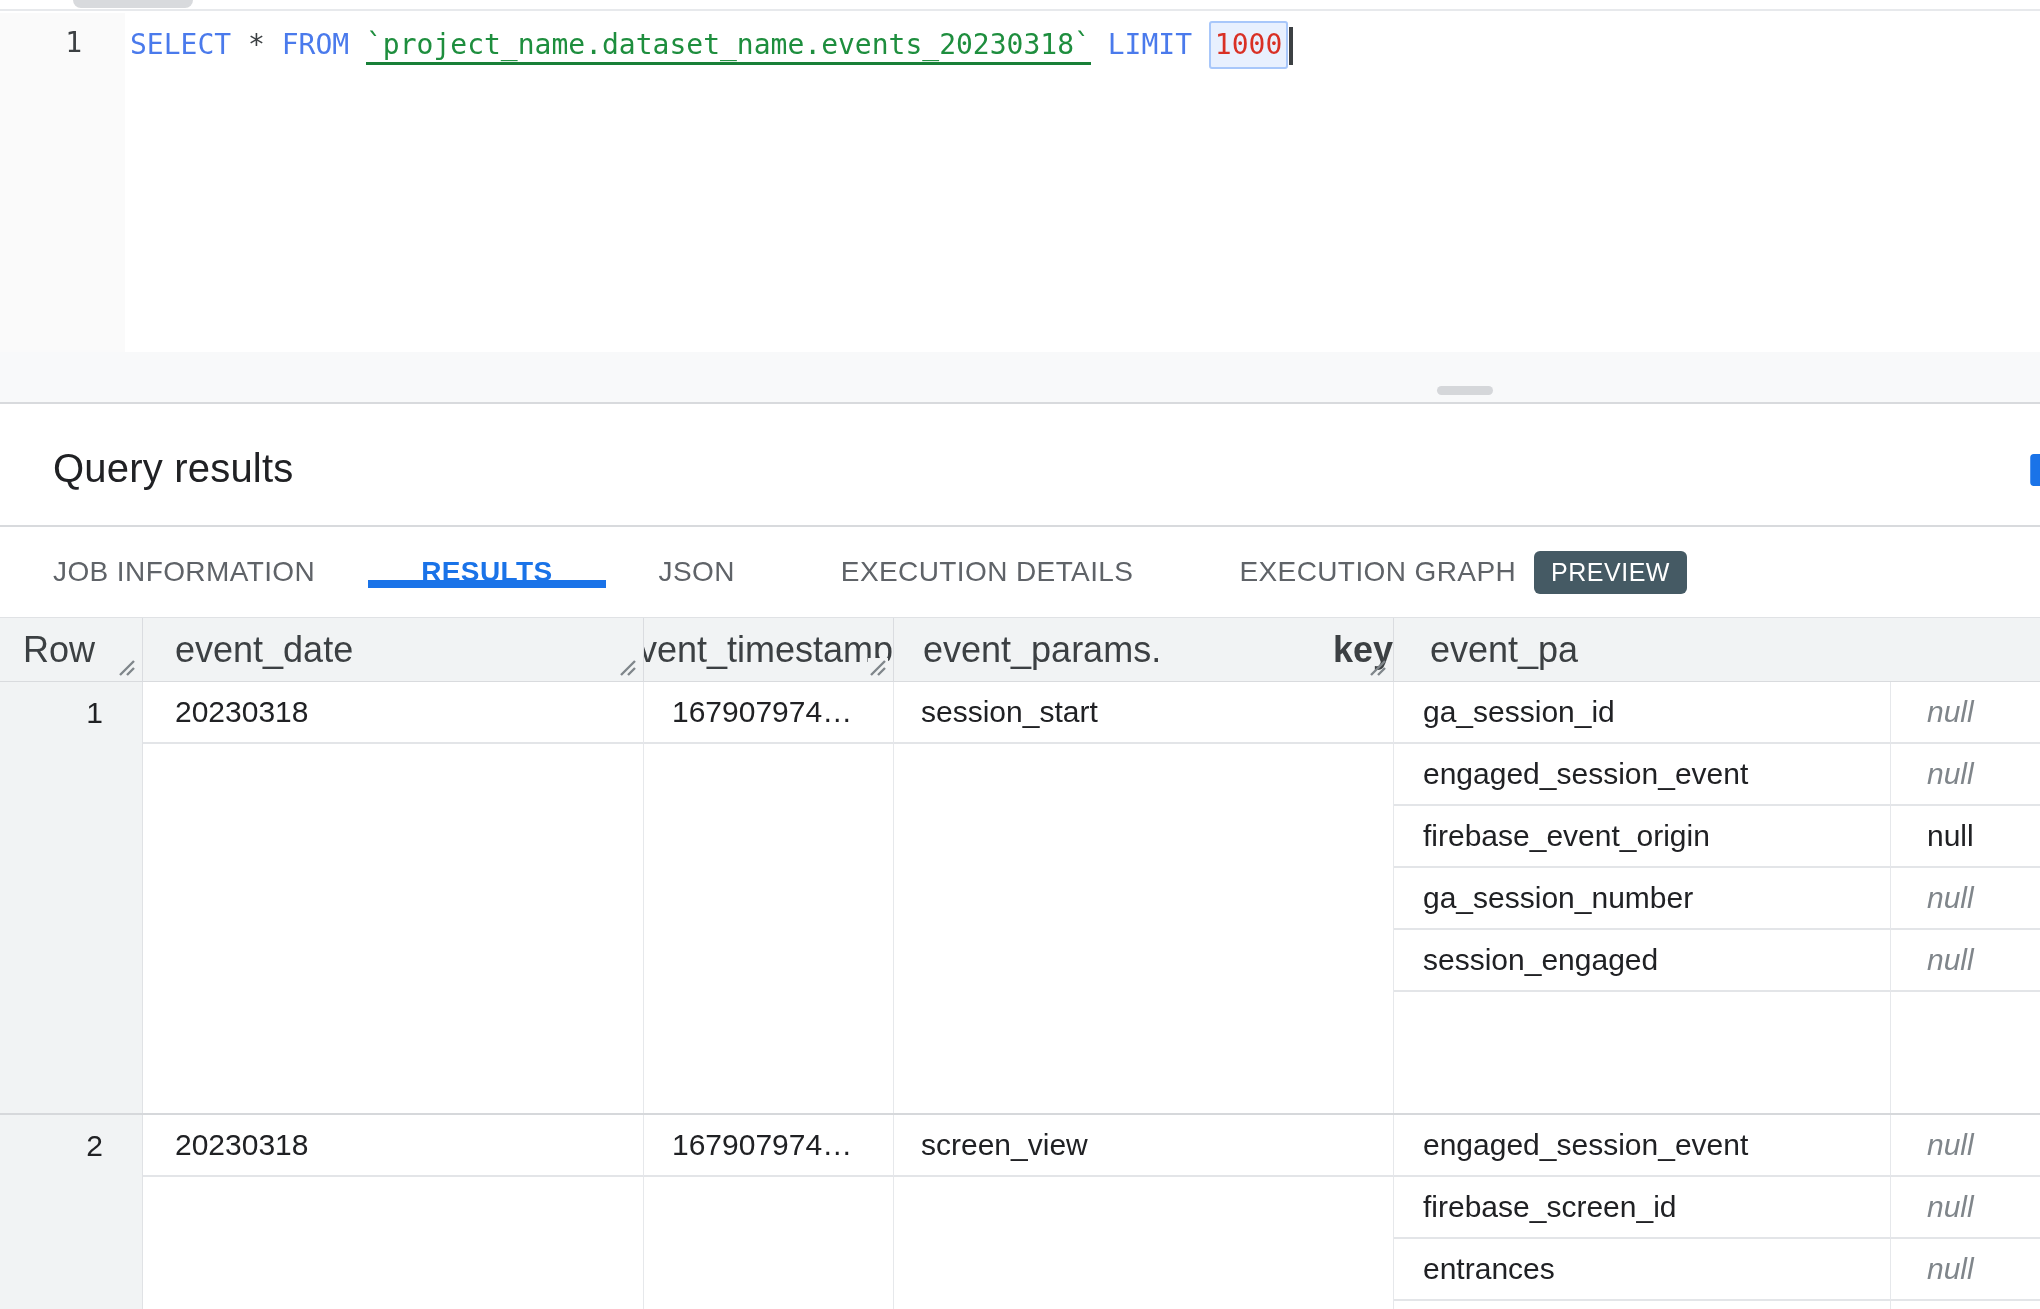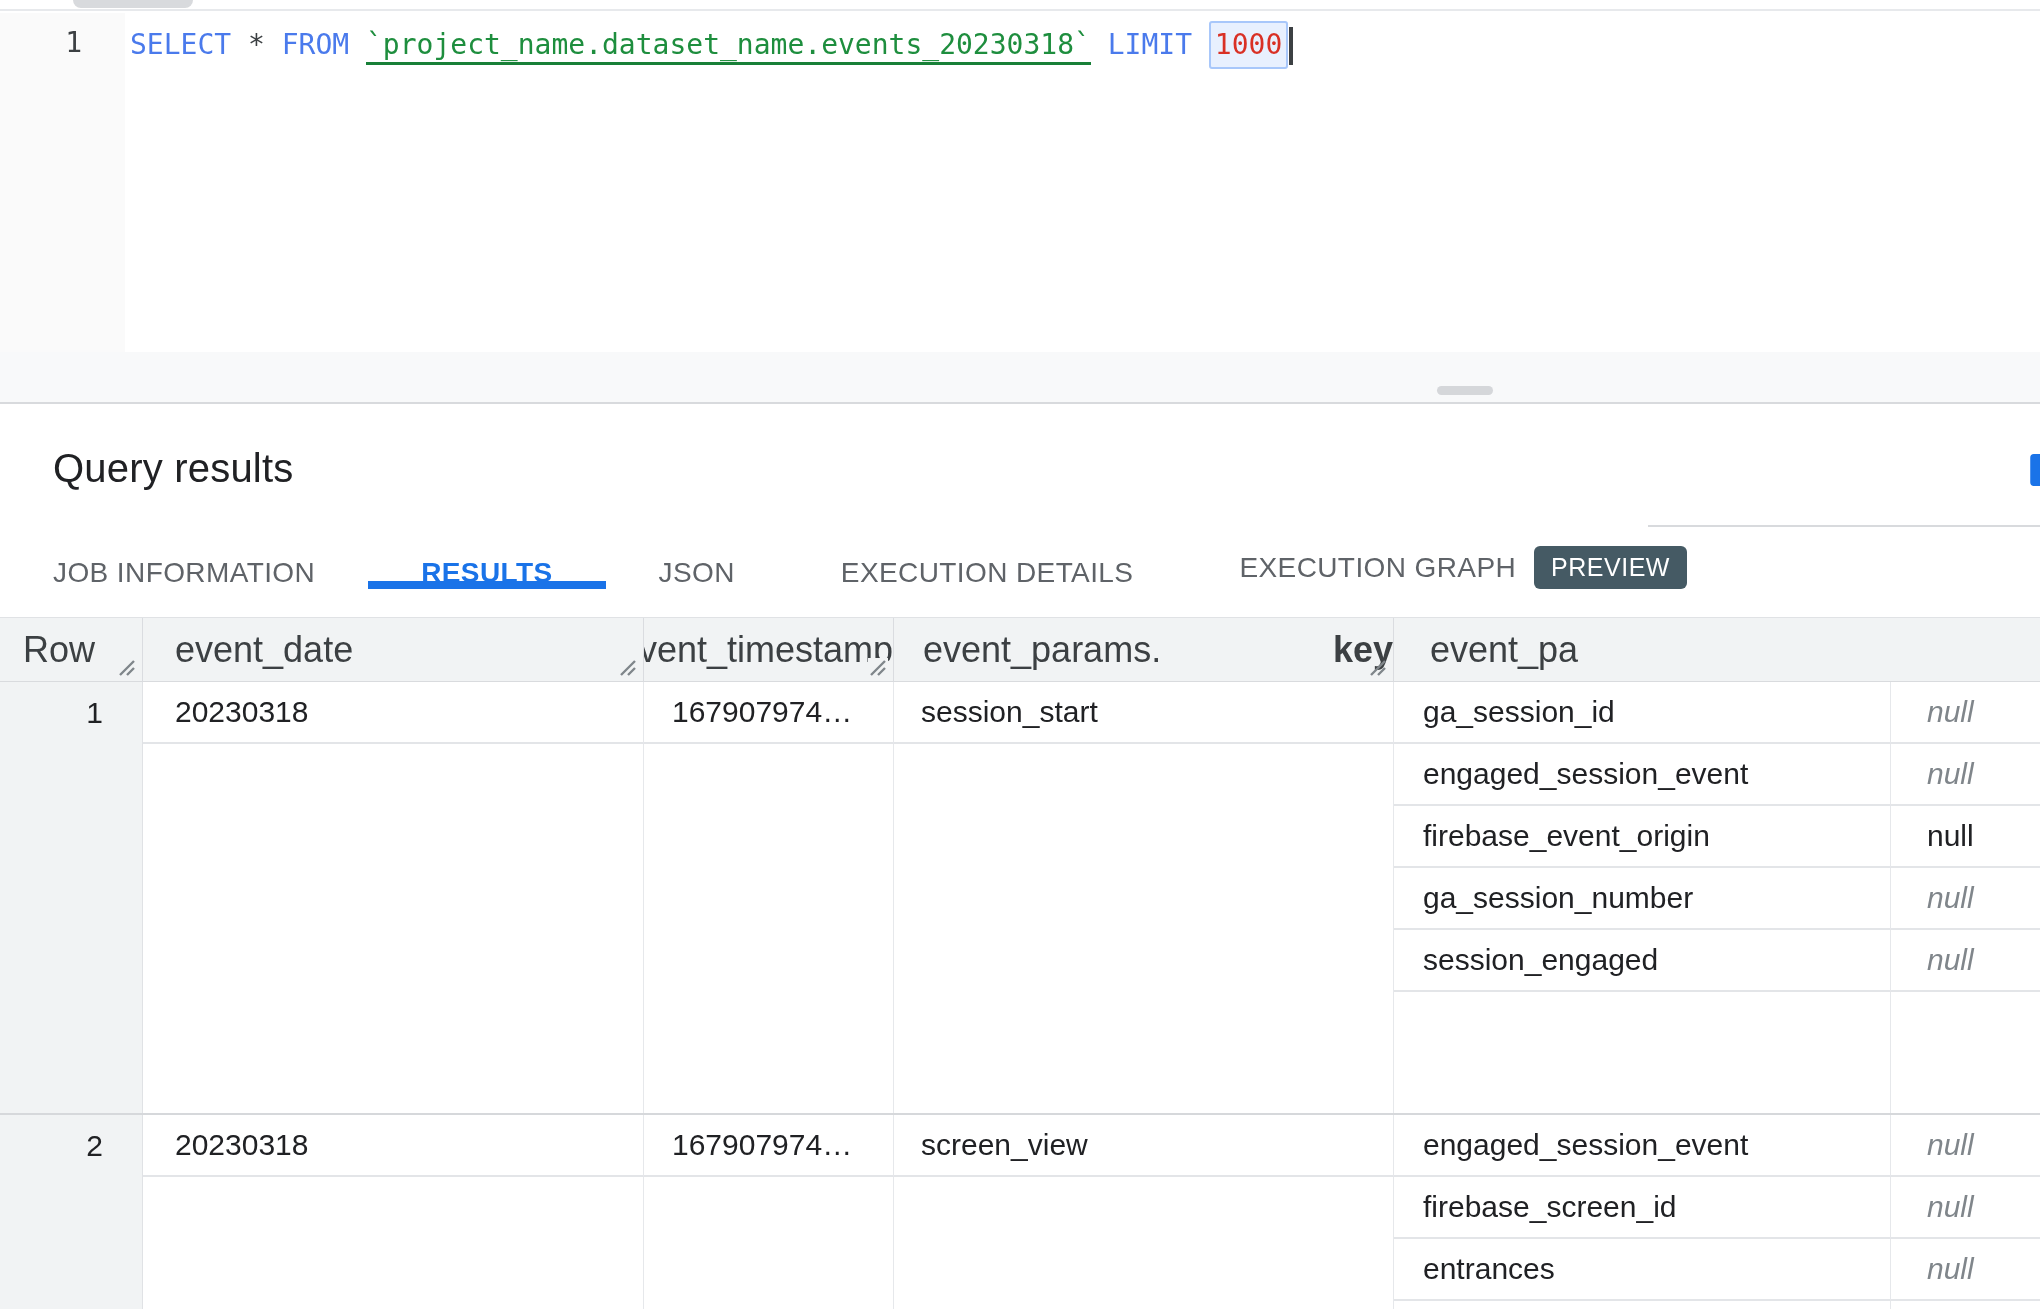--- a/index.html
+++ b/index.html
@@ -44,21 +44,21 @@
   
   #splitter{position:absolute;left:0;top:352px;width:2040px;height:52px;background:#F8F9FA;border-bottom:2px solid #D8DADD;}
   #drag-pill{position:absolute;left:1437px;top:34px;width:56px;height:9px;background:#D5D7DA;border-radius:5px;}
 
   
   #qr-header{position:absolute;left:0;top:404px;width:2040px;height:123px;background:#fff;border-bottom:2px solid #D8DADD;}
   #qr-title{position:absolute;left:53px;top:42px;font-size:40px;font-weight:400;color:var(--ink);letter-spacing:0.2px;}
   #save-icon{position:absolute;left:2030px;top:50px;width:30px;height:32px;}
 
   
-  #tabbar{position:absolute;left:0;top:499px;width:1648px;height:90px;background:#fff;display:flex;align-items:flex-end;}
+  #tabbar{position:absolute;left:0;top:527px;width:1648px;height:90px;background:#fff;display:flex;align-items:center;}
   .tab{position:relative;display:flex;align-items:center;justify-content:center;padding:0 53px;cursor:pointer;
     font-size:28px;color:var(--gray-txt);letter-spacing:0.4px;white-space:nowrap;}
   .tab.active{color:var(--accent);font-weight:700;}
   .tab.active .tab-underline{position:absolute;left:0;right:0;bottom:0;height:8px;background:var(--accent);}
   .preview-chip{display:inline-block;margin-left:18px;background:#455A64;color:#fff;font-size:25px;
     letter-spacing:0.5px;padding:7px 17px;border-radius:6px;}
 
   
   #results-table{position:absolute;left:0;top:617px;width:2040px;border-top:1px solid #E0E2E5;}
   .tgrid{display:grid;grid-template-columns:143px 501px 250px 500px 497px minmax(0,1fr);}

